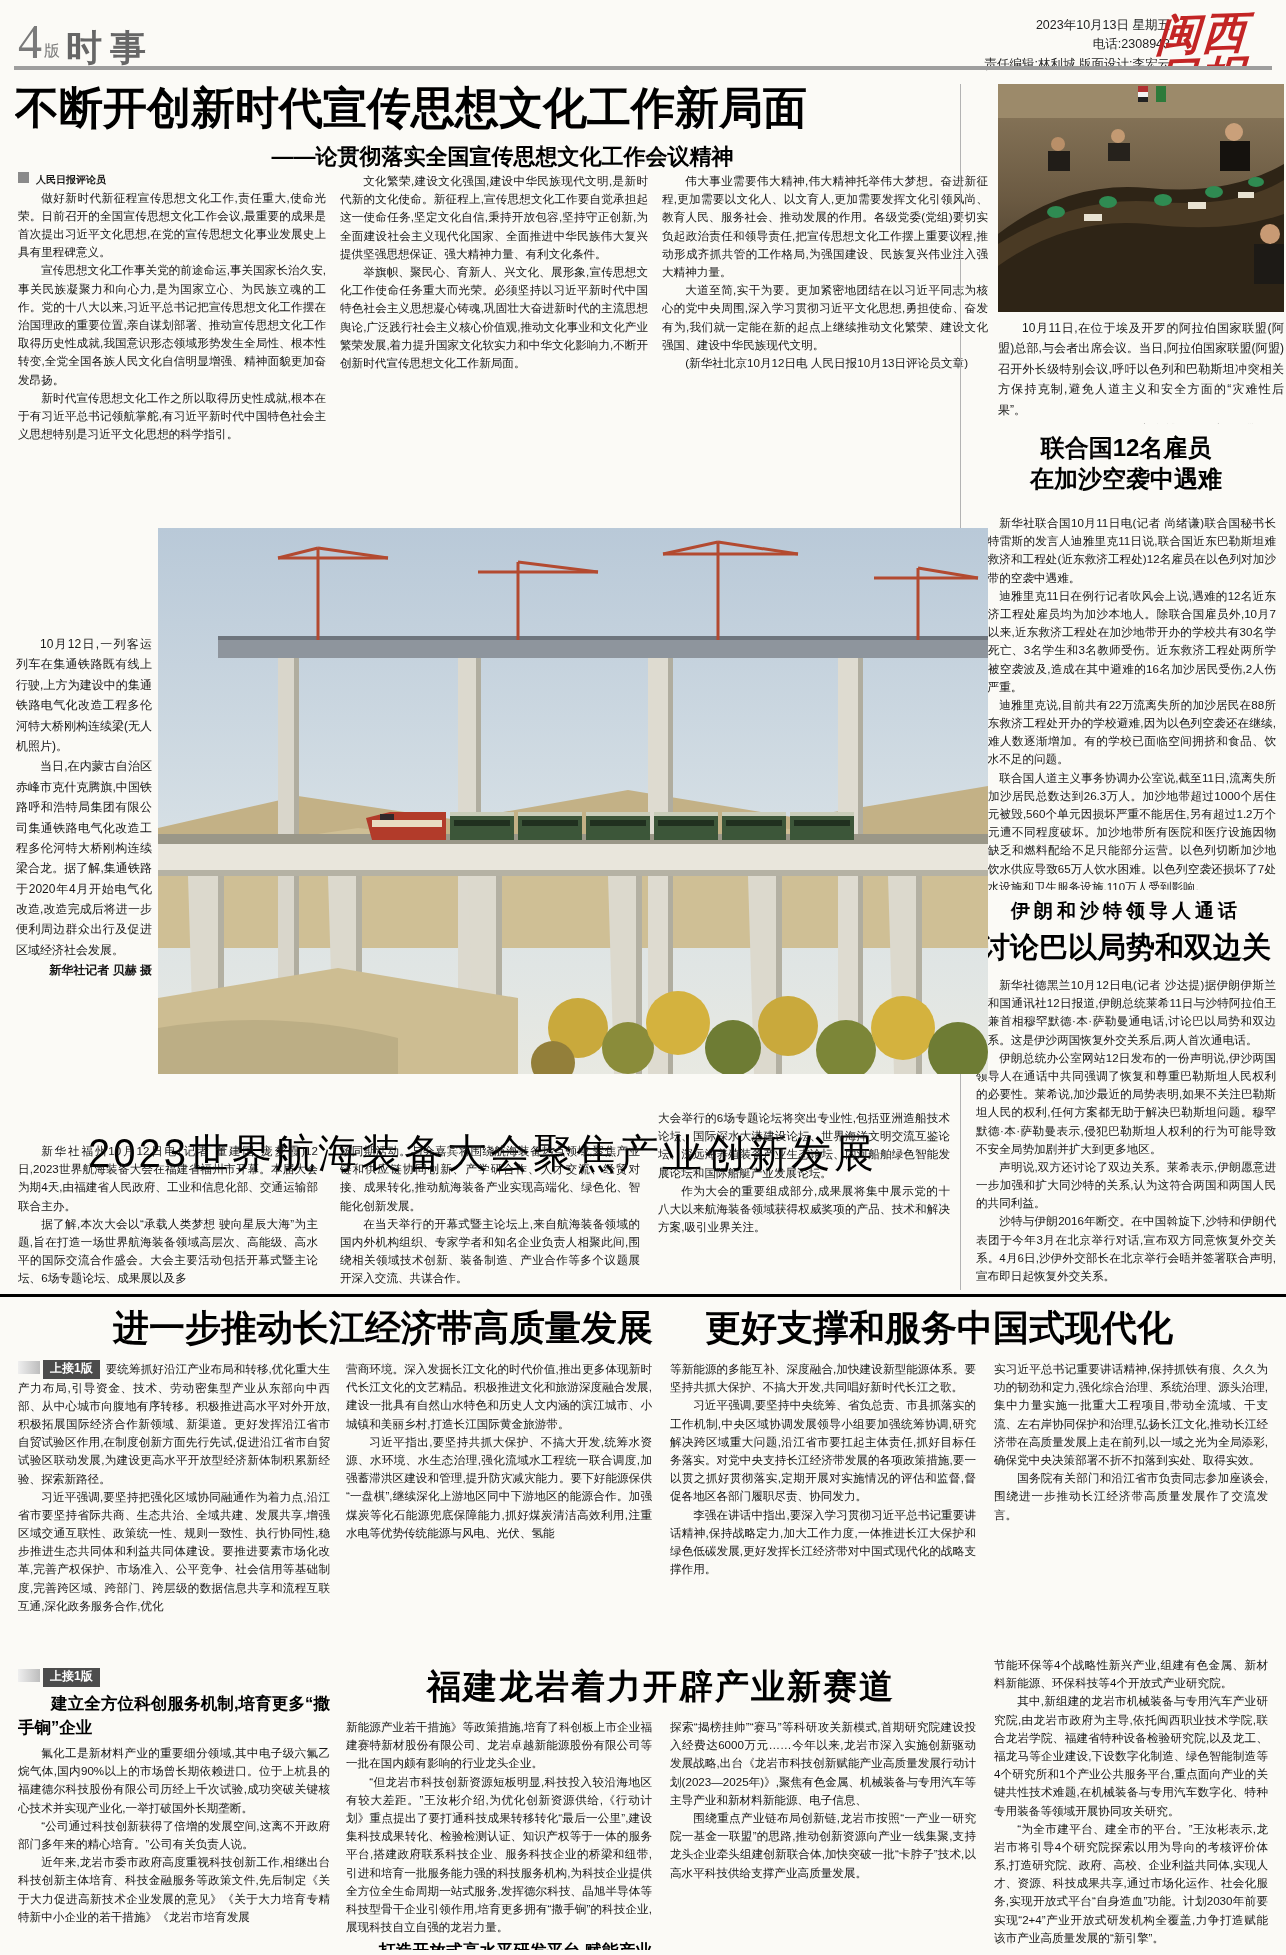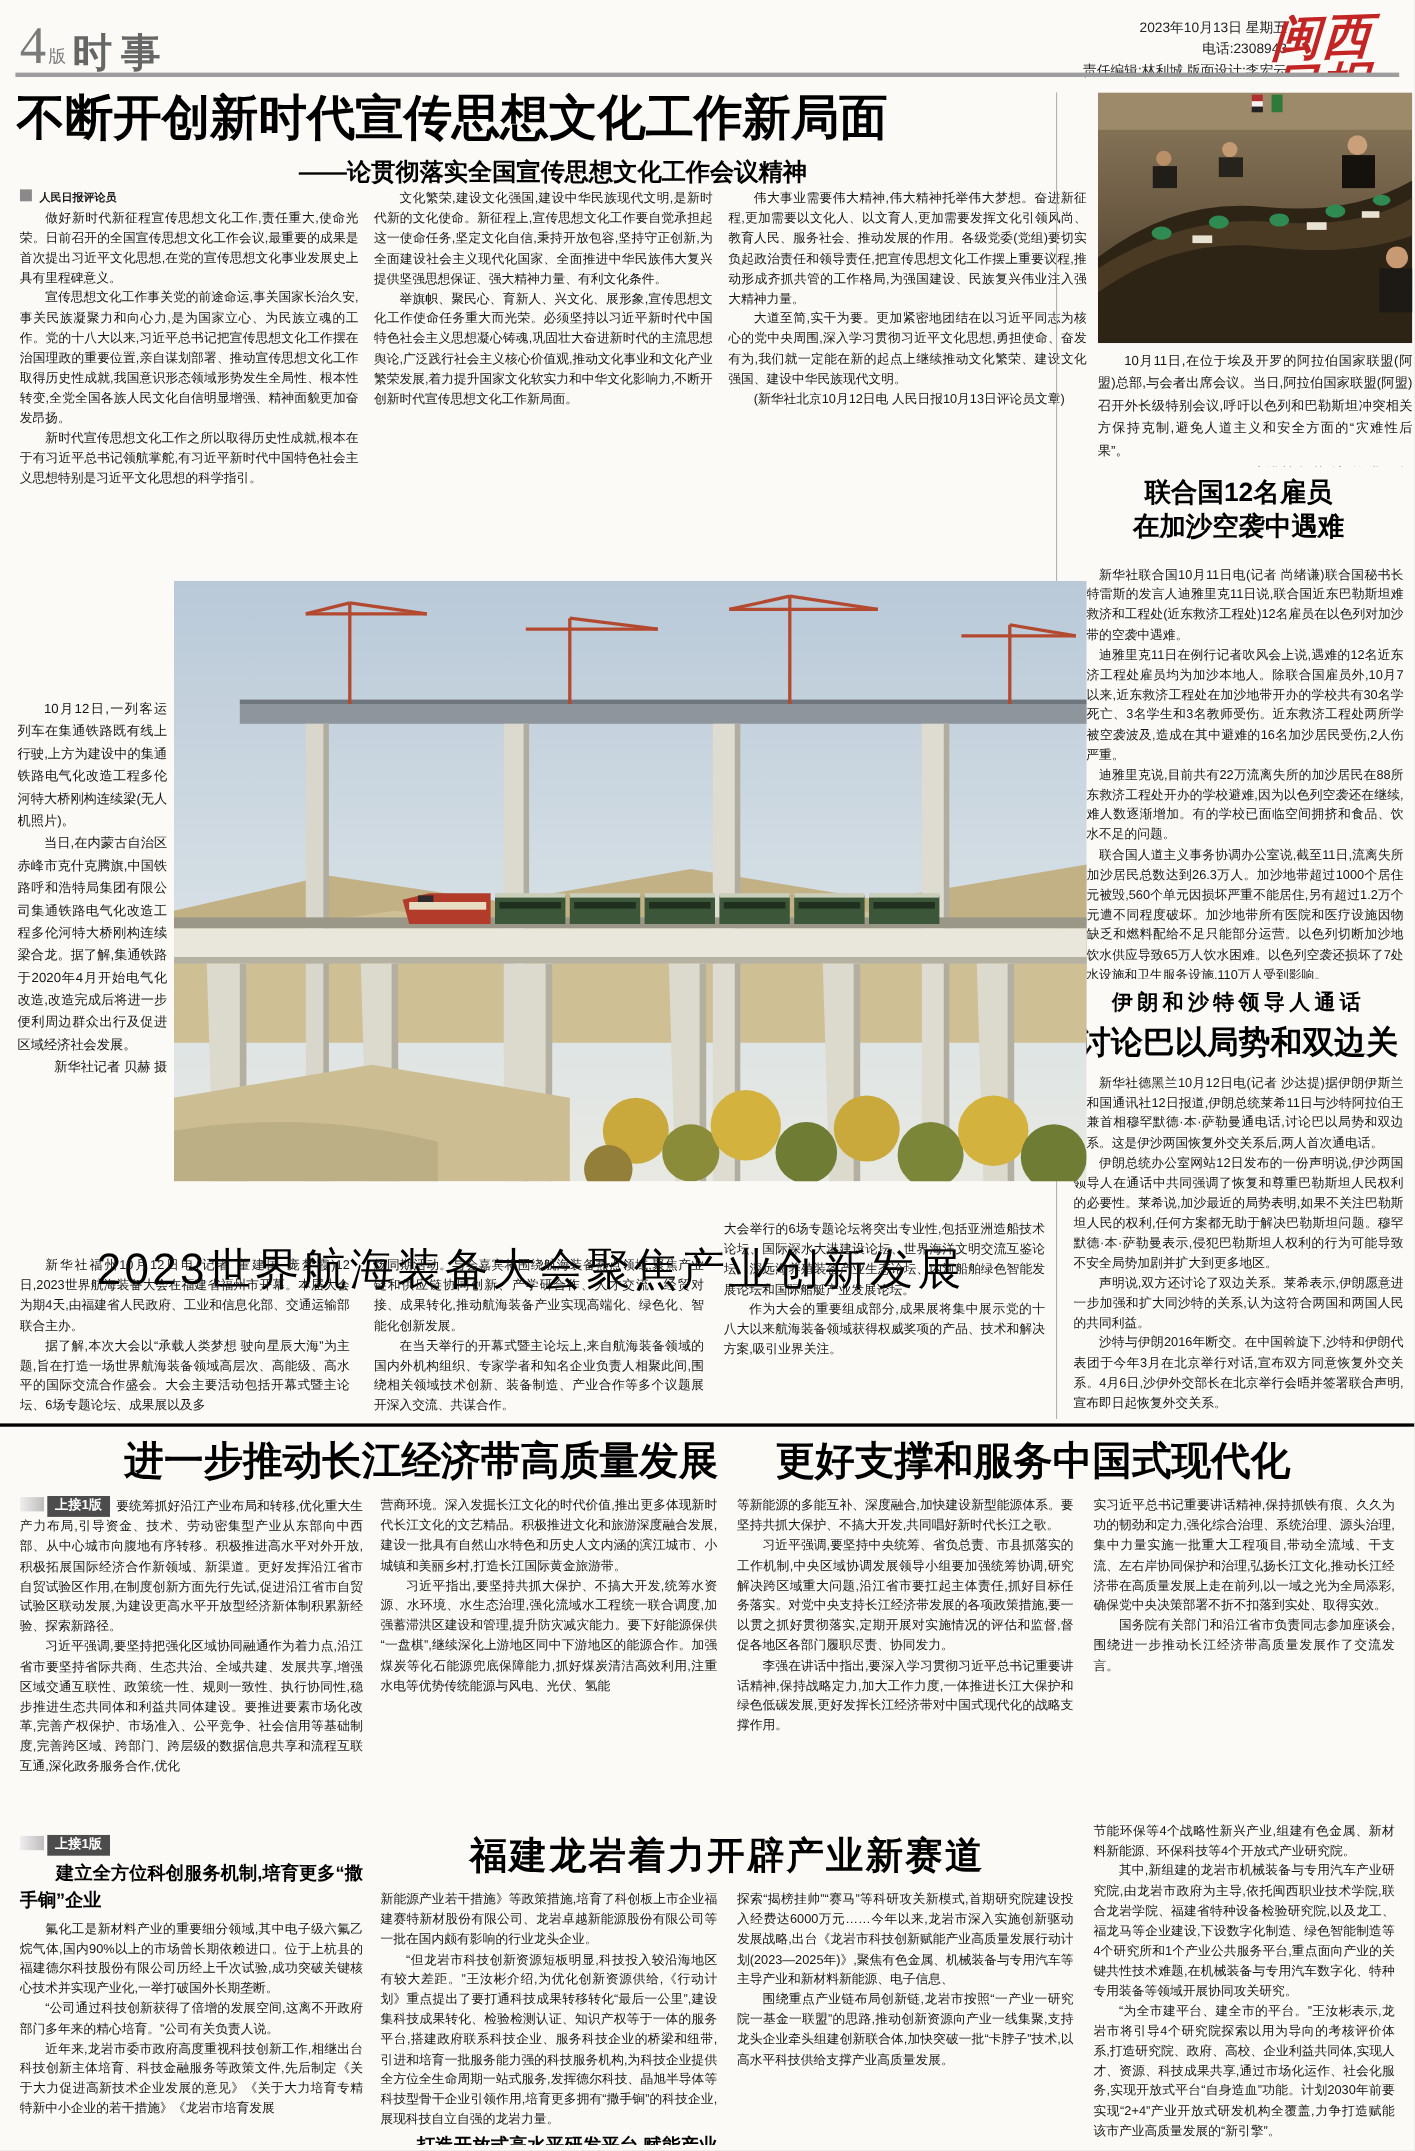--- a/index.html
+++ b/index.html
@@ -5,21 +5,21 @@
   html,body{margin:0;padding:0;background:#e8e6e1;}
   #page{position:relative;width:1286px;height:1955px;margin:0 auto;background:#fbfaf6;
         font-family:"Liberation Sans","DejaVu Sans",sans-serif;color:#121212;overflow:hidden;}
   .c{position:absolute;overflow:hidden;}
   
   .body{font-size:11.6px;line-height:1.57;text-align:justify;color:#161616;}
   .body p{margin:0;text-indent:2em;}
   .body p.noind{text-indent:0;}
   .cap{font-size:12px;line-height:1.7;text-align:justify;color:#161616;}
   .cap p{margin:0;text-indent:2em;}
-  p.credit{text-indent:0;text-align:right;}
+  p.credit{text-indent:0;text-align:right;font-weight:bold;}
   
   .h-lead{font-size:44px;font-weight:900;letter-spacing:0;text-align:left;line-height:1.1;color:#000;}
   .h-dek{font-size:22px;font-weight:700;text-align:center;color:#000;}
   .h-rail{font-size:24px;font-weight:900;text-align:center;line-height:1.3;color:#000;}
   .h-kicker{font-size:19px;font-weight:700;text-align:center;letter-spacing:4px;color:#000;}
   .h-marine{font-size:40px;font-weight:400;text-align:center;letter-spacing:3px;color:#000;margin-top:40px;}
   .h-banner{display:flex;justify-content:center;gap:52px;font-size:36px;font-weight:900;color:#000;}
   .h-longyan{font-size:34px;font-weight:900;text-align:center;letter-spacing:2px;color:#000;}
   .subhead{font-weight:900;font-size:16.5px;line-height:1.5;color:#000;margin:2px 0 4px 0;}
   .byline{font-size:10px;font-weight:700;margin-bottom:10px;text-indent:0;font-family:Liberation Mono, monospace;}

